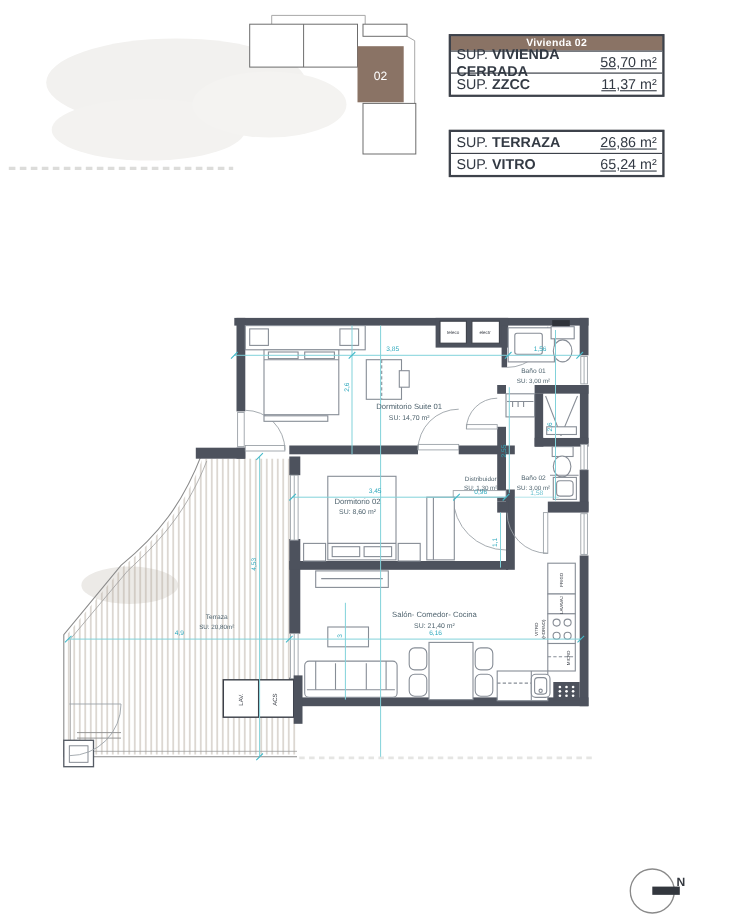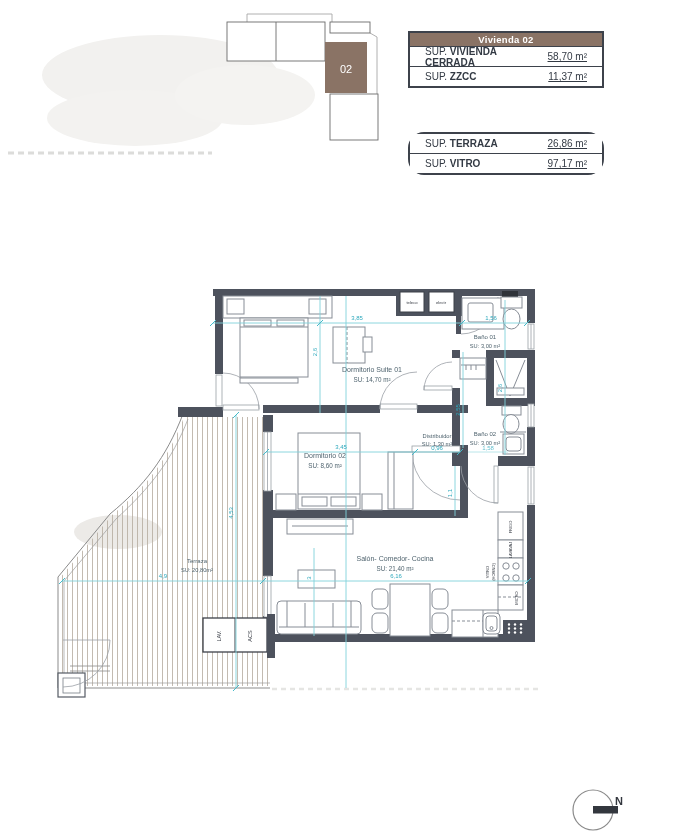--- a/index.html
+++ b/index.html
@@ -2,25 +2,25 @@
 <html><head>
 <meta charset="utf-8">
 <style>
   html,body{margin:0;padding:0;background:#fff;}
   #page{position:relative;width:675px;height:836px;background:#fff;overflow:hidden;
         font-family:"Liberation Sans","DejaVu Sans",sans-serif;}
   svg{position:absolute;left:0;top:0;}
   
   .tbl{position:absolute;left:408px;width:196px;border:2px solid #3d424b;background:#737373;box-sizing:border-box;margin-top:14px;}
   #tbl1{top:17px;}
-  #tbl2{top:118px;border-radius:16px;}
+  #tbl2{top:104px;}
   .tbl-header{height:13px;line-height:13px;background:#8a7365;color:#fff;text-align:center;
               font-size:9.5px;font-weight:bold;letter-spacing:.3px;}
   .tbl-row{display:flex;justify-content:space-between;align-items:center;height:19px;
-           padding:0 15px;border-top:1.5px solid #3d424b;font-size:10px;color:#333a44;background:#fff;}
+           padding:0 5px;border-top:1.5px solid #3d424b;font-size:13px;color:#333a44;background:#fff;}
   .tbl-row:first-child{border-top:none;}
   .row-label b{font-weight:bold;}
   .row-value{white-space:nowrap;text-decoration:underline;}
   
   text{font-family:"Liberation Sans","DejaVu Sans",sans-serif;}
   .rl{fill:#50646f;font-size:7px;text-anchor:middle;}
   .rl2{fill:#50646f;font-size:6.3px;text-anchor:middle;}
   .rls{fill:#50646f;font-size:6px;text-anchor:middle;}
   .rls2{fill:#50646f;font-size:5.7px;text-anchor:middle;}
   .dl{fill:#2fa9bd;font-size:6px;text-anchor:middle;}
@@ -321,17 +321,17 @@
   </div>
 </div>
 
 <div class="tbl" id="tbl2">
   <div class="tbl-row">
     <span class="row-label"><span>SUP. </span><b>TERRAZA</b></span>
     <span class="row-value">26,86 m²</span>
   </div>
   <div class="tbl-row">
     <span class="row-label"><span>SUP. </span><b>VITRO</b></span>
-    <span class="row-value">97,17 m²</span>
+    <span class="row-value">65,24 m²</span>
   </div>
 </div>
 
 </div>
 
 </body></html>

